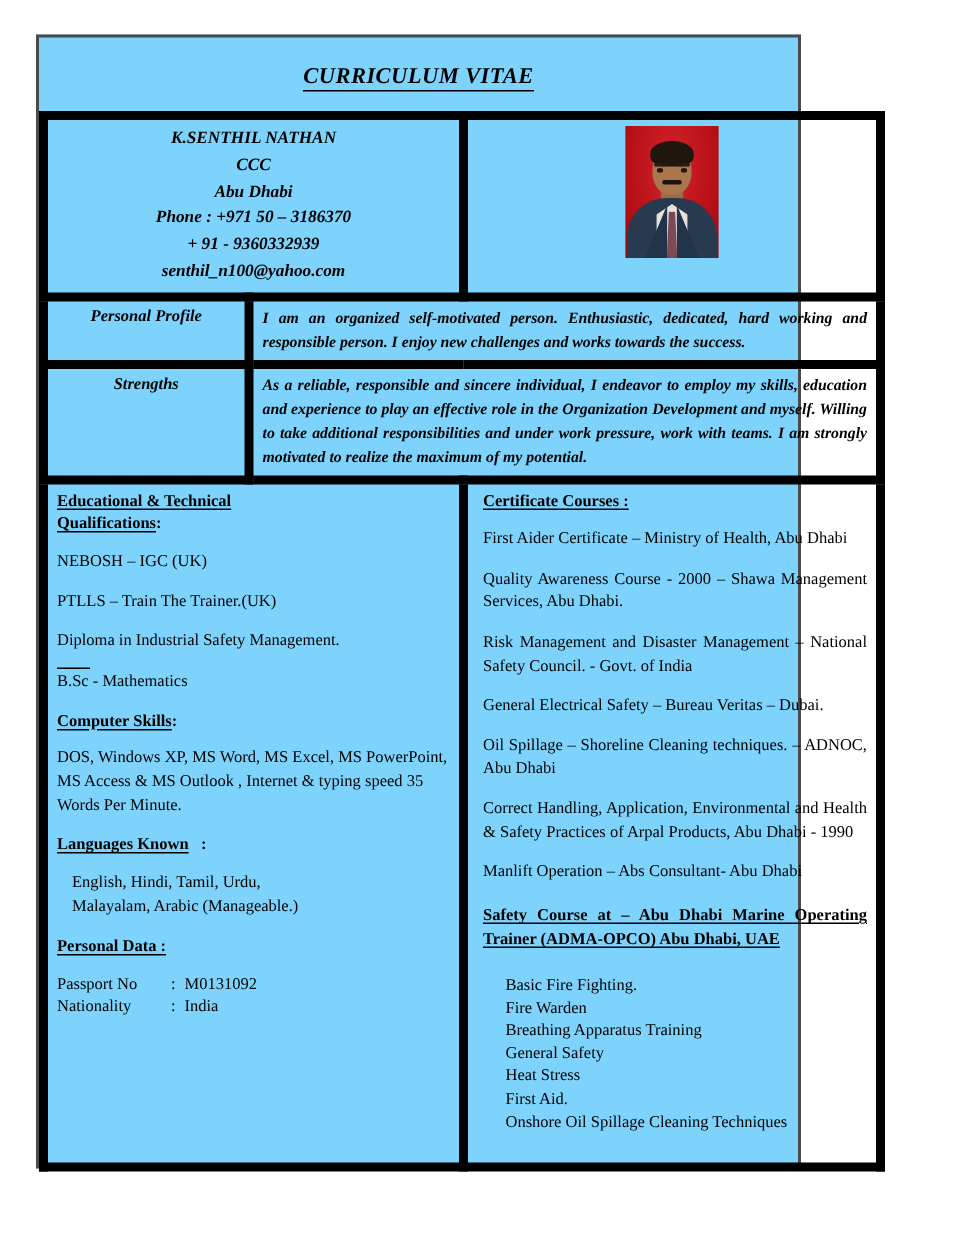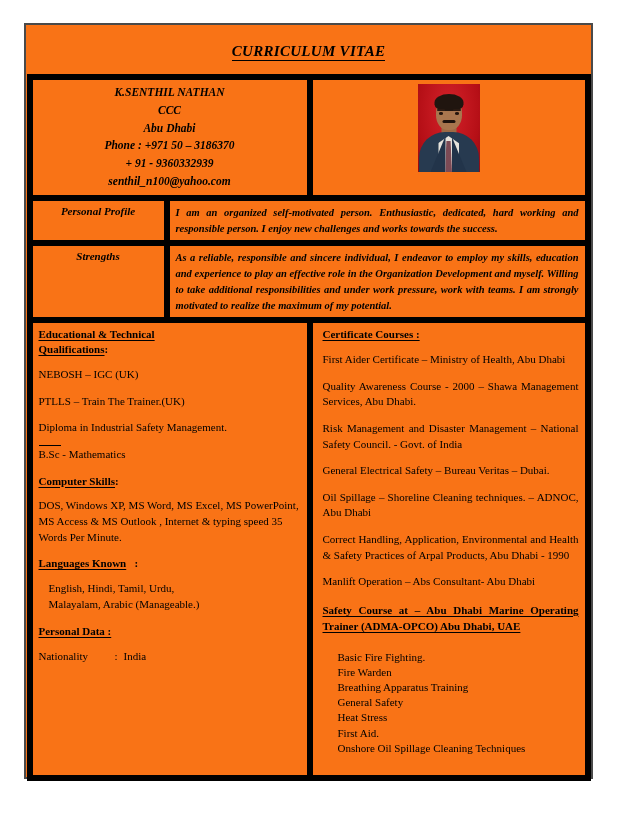--- a/index.html
+++ b/index.html
@@ -12,24 +12,24 @@
     height: 826px;
     font-family: "Liberation Serif", "DejaVu Serif", serif;
     color: #000000;
     overflow: hidden;
   }
 
   .page {
     position: absolute;
     left: 24px;
     top: 23px;
-    width: 569px;
+    width: 510px;
     height: 756px;
     border: 2px solid #4a4a4a;
-    background: #f97316;
+    background: #7dd3fc;
     box-sizing: border-box;
   }
 
   .doc-title {
     text-align: center;
     font-weight: bold;
     font-style: italic;
     font-size: 15px;
     letter-spacing: 0.3px;
     margin-top: 18px;
@@ -302,20 +302,25 @@
           <div>Malayalam,  Arabic  (Manageable.)</div>
         </div>
 
         <div class="head-blk">
           <span class="u">Personal Data :</span>
         </div>
 
         <table class="pdata">
           <tbody>
           <tr>
+            <td class="k">Passport No</td>
+            <td class="c">:</td>
+            <td>M0131092</td>
+          </tr>
+          <tr>
             <td class="k">Nationality</td>
             <td class="c">:</td>
             <td>India</td>
           </tr>
         </tbody>
             </table>
 
       </td>
 
       <td class="col-cell right">

